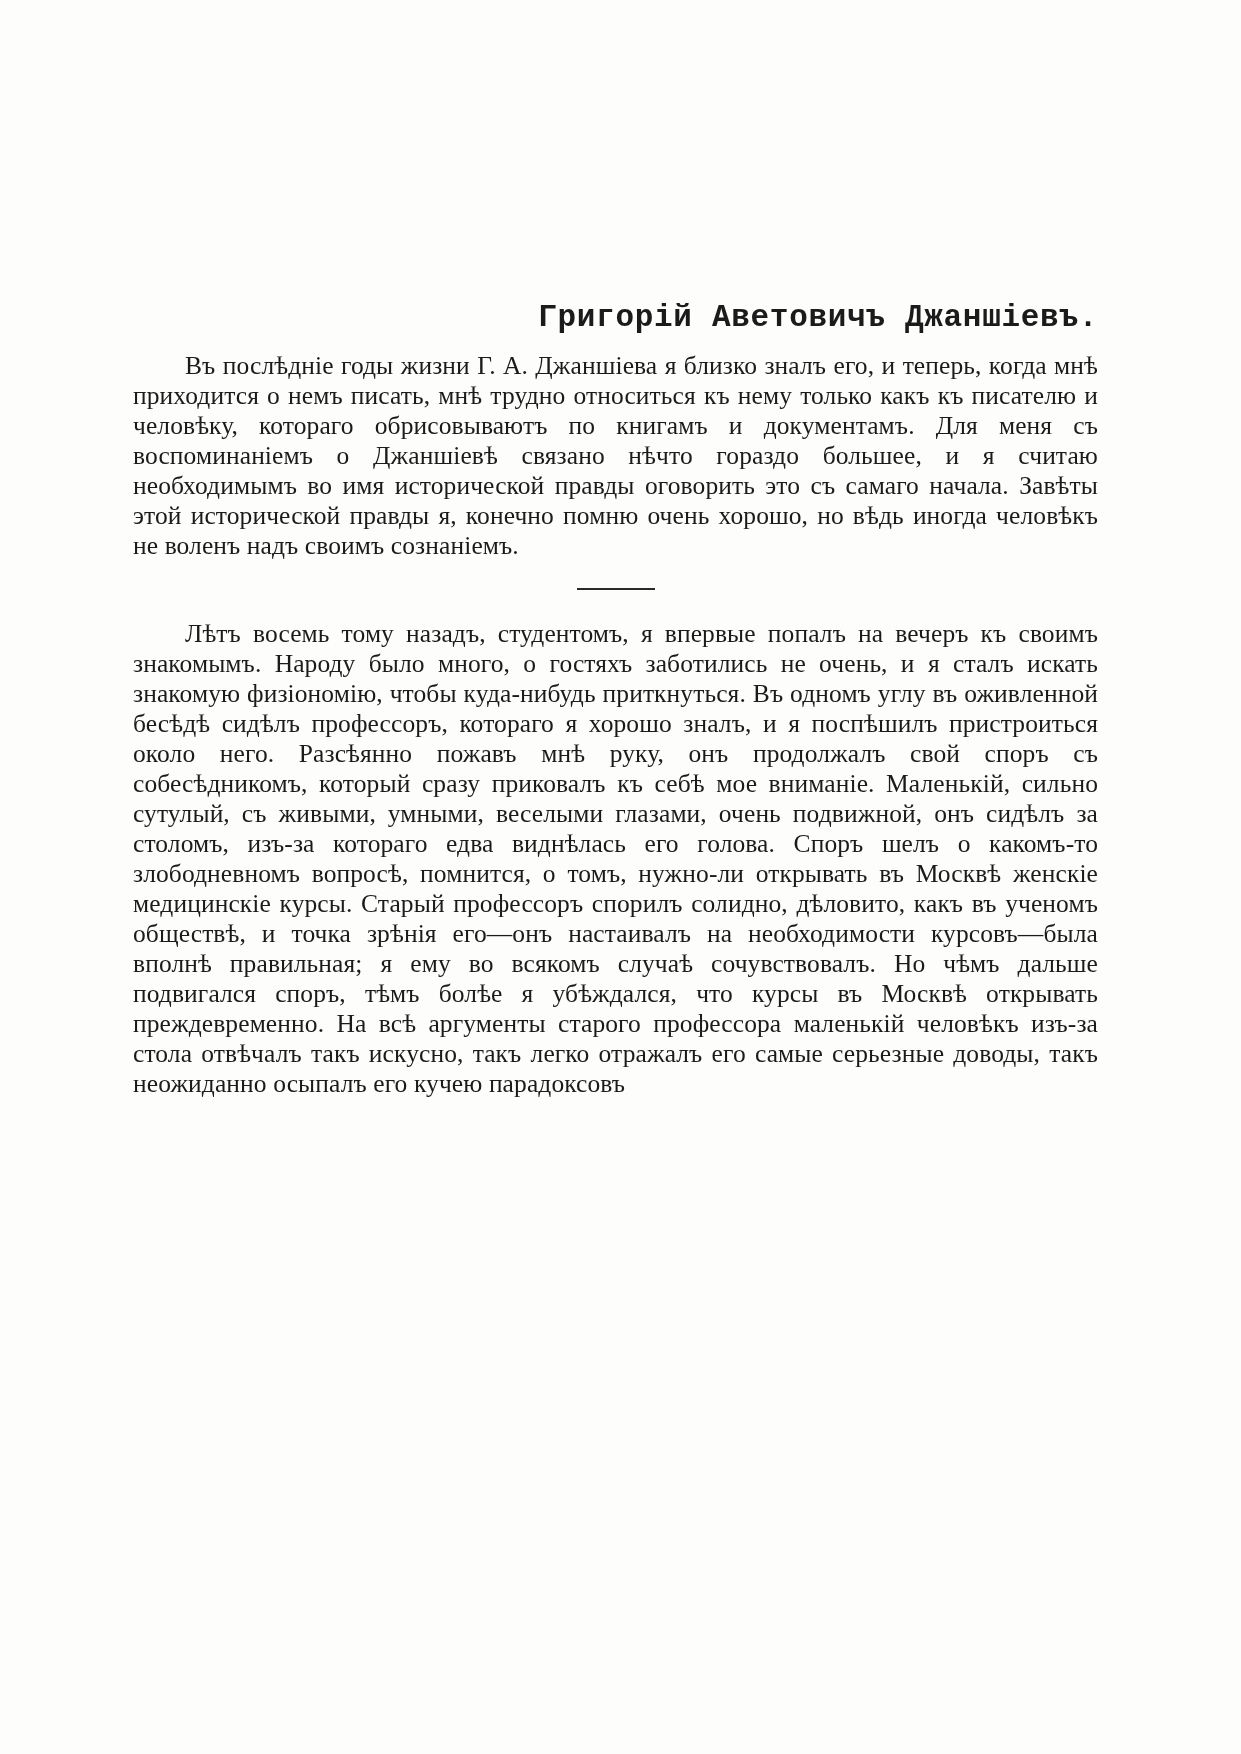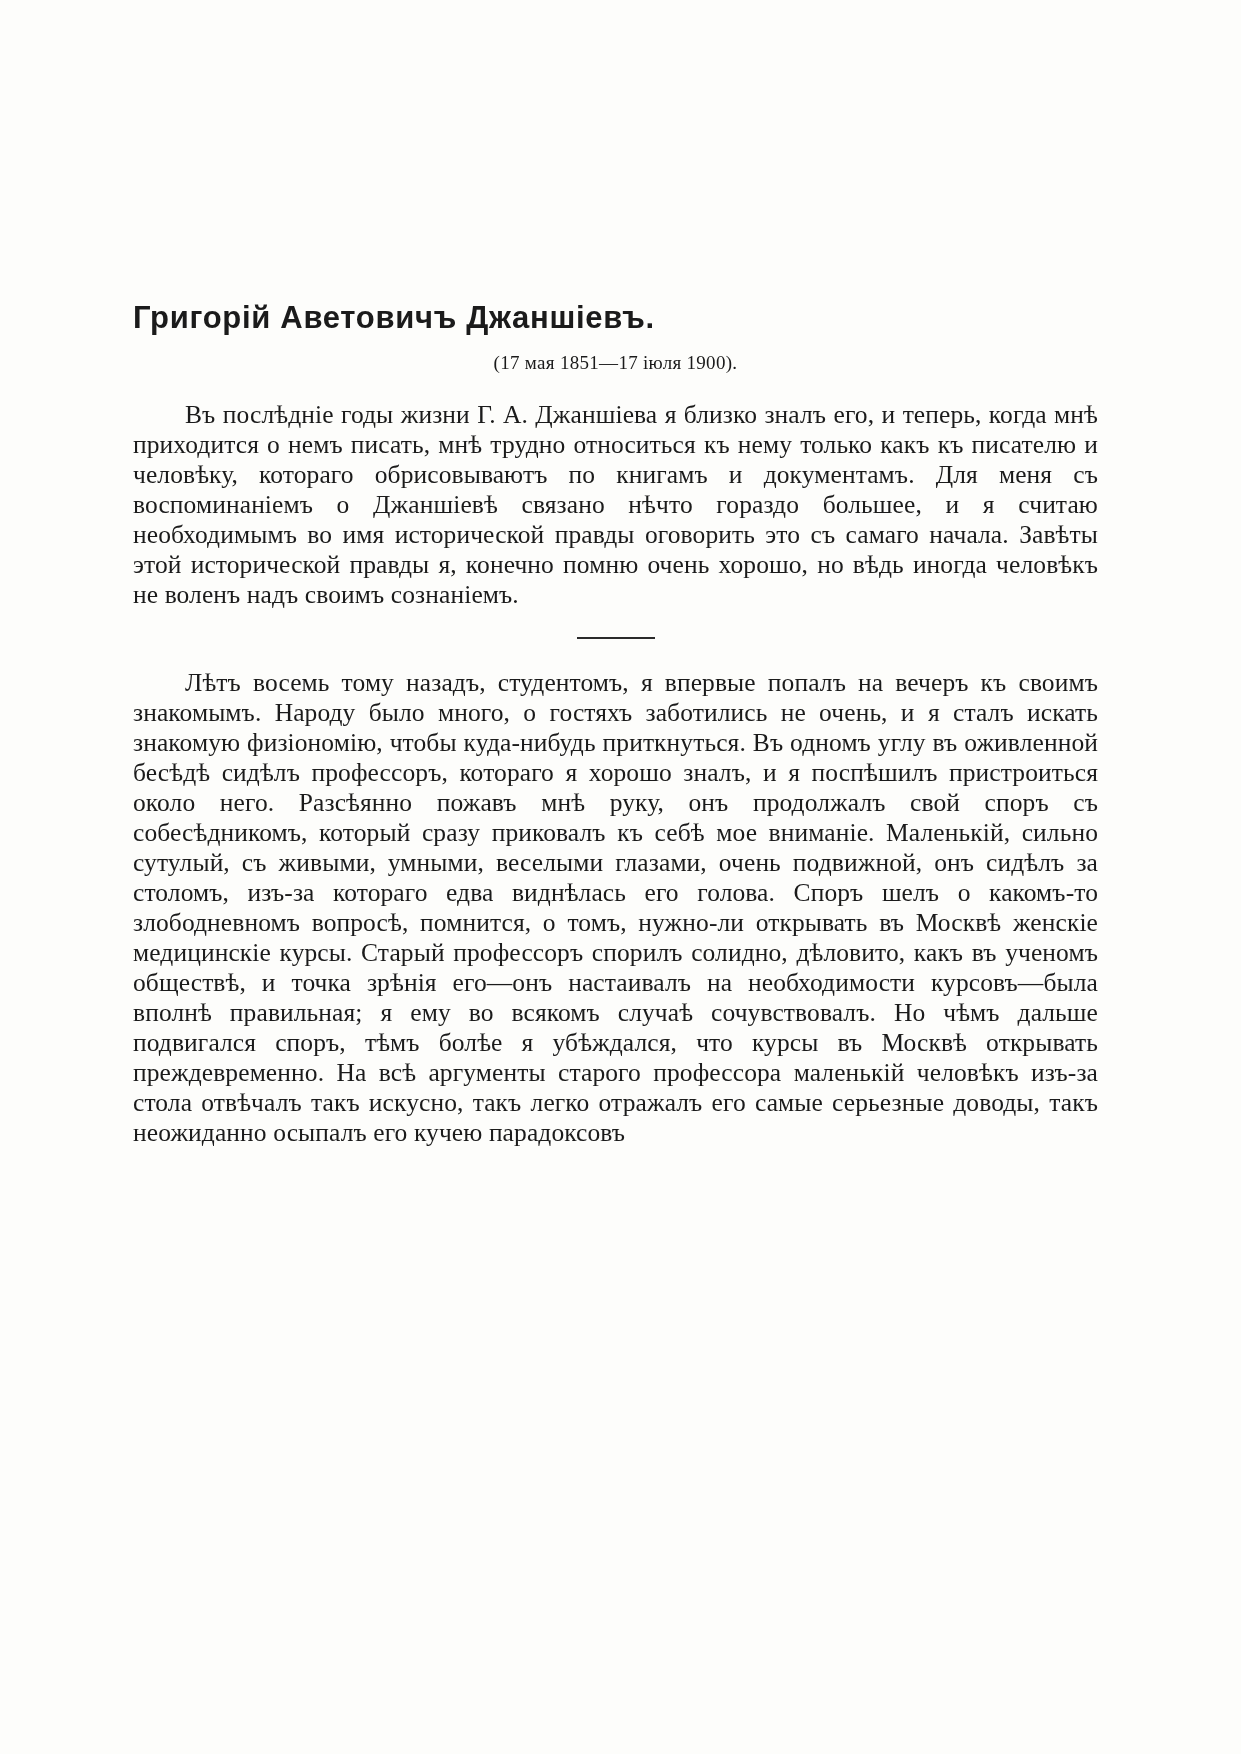--- a/index.html
+++ b/index.html
@@ -23,26 +23,26 @@
     height: 1754px;
     background: #fdfdfb;
   }
   .content {
     position: absolute;
     left: 133px;
     top: 300px;
     width: 965px;
   }
   .doc-title {
-    text-align: left;
+    text-align: right;
     font-size: 31px;
     font-weight: bold;
     letter-spacing: 0.7px;
     margin: 0 0 16px 0;
-    font-family: Liberation Sans, sans-serif;
+    font-family: Liberation Mono, monospace;
   }
   .doc-subtitle {
     text-align: center;
     font-size: 19px;
     margin: 0 0 26px 0;
     letter-spacing: 0.3px;
   }
   p.body-par {
     margin: 0 0 0 0;
     font-size: 25.5px;
@@ -70,21 +70,20 @@
   }
 </style>
 </head>
 <body>
 
 <div class="page">
   <div class="content">
 
     <h1 class="doc-title">Григорій Аветовичъ Джаншіевъ.</h1>
 
-    <div class="doc-subtitle">(17 мая 1851—17 іюля 1900).</div>
 
     <p class="body-par">Въ послѣдніе годы жизни Г. А. Джаншіева я близко зналъ его, и теперь, когда мнѣ приходится о немъ писать, мнѣ трудно относиться къ нему только какъ къ писателю и человѣку, котораго обрисовываютъ по книгамъ и документамъ. Для меня съ воспоминаніемъ о Джаншіевѣ связано нѣчто гораздо большее, и я считаю необходимымъ во имя исторической правды оговорить это съ самаго начала. Завѣты этой исторической правды я, конечно помню очень хорошо, но вѣдь иногда человѣкъ не воленъ надъ своимъ сознаніемъ.</p>
 
     <div class="divider-wrap">
       <span class="divider"></span>
     </div>
 
     <p class="body-par">Лѣтъ восемь тому назадъ, студентомъ, я впервые попалъ на вечеръ къ своимъ знакомымъ. Народу было много, о гостяхъ заботились не очень, и я сталъ искать знакомую физіономію, чтобы куда-нибудь приткнуться. Въ одномъ углу въ оживленной бесѣдѣ сидѣлъ профессоръ, котораго я хорошо зналъ, и я поспѣшилъ пристроиться около него. Разсѣянно пожавъ мнѣ руку, онъ продолжалъ свой споръ съ собесѣдникомъ, который сразу приковалъ къ себѣ мое вниманіе. Маленькій, сильно сутулый, съ живыми, умными, веселыми глазами, очень подвижной, онъ сидѣлъ за столомъ, изъ-за котораго едва виднѣлась его голова. Споръ шелъ о какомъ-то злободневномъ вопросѣ, помнится, о томъ, нужно-ли открывать въ Москвѣ женскіе медицинскіе курсы. Старый профессоръ спорилъ солидно, дѣловито, какъ въ ученомъ обществѣ, и точка зрѣнія его—онъ настаивалъ на необходимости курсовъ—была вполнѣ правильная; я ему во всякомъ случаѣ сочувствовалъ. Но чѣмъ дальше подвигался споръ, тѣмъ болѣе я убѣждался, что курсы въ Москвѣ открывать преждевременно. На всѣ аргументы старого профессора маленькій человѣкъ изъ-за стола отвѣчалъ такъ искусно, такъ легко отражалъ его самые серьезные доводы, такъ неожиданно осыпалъ его кучею парадоксовъ</p>
 
   </div>

